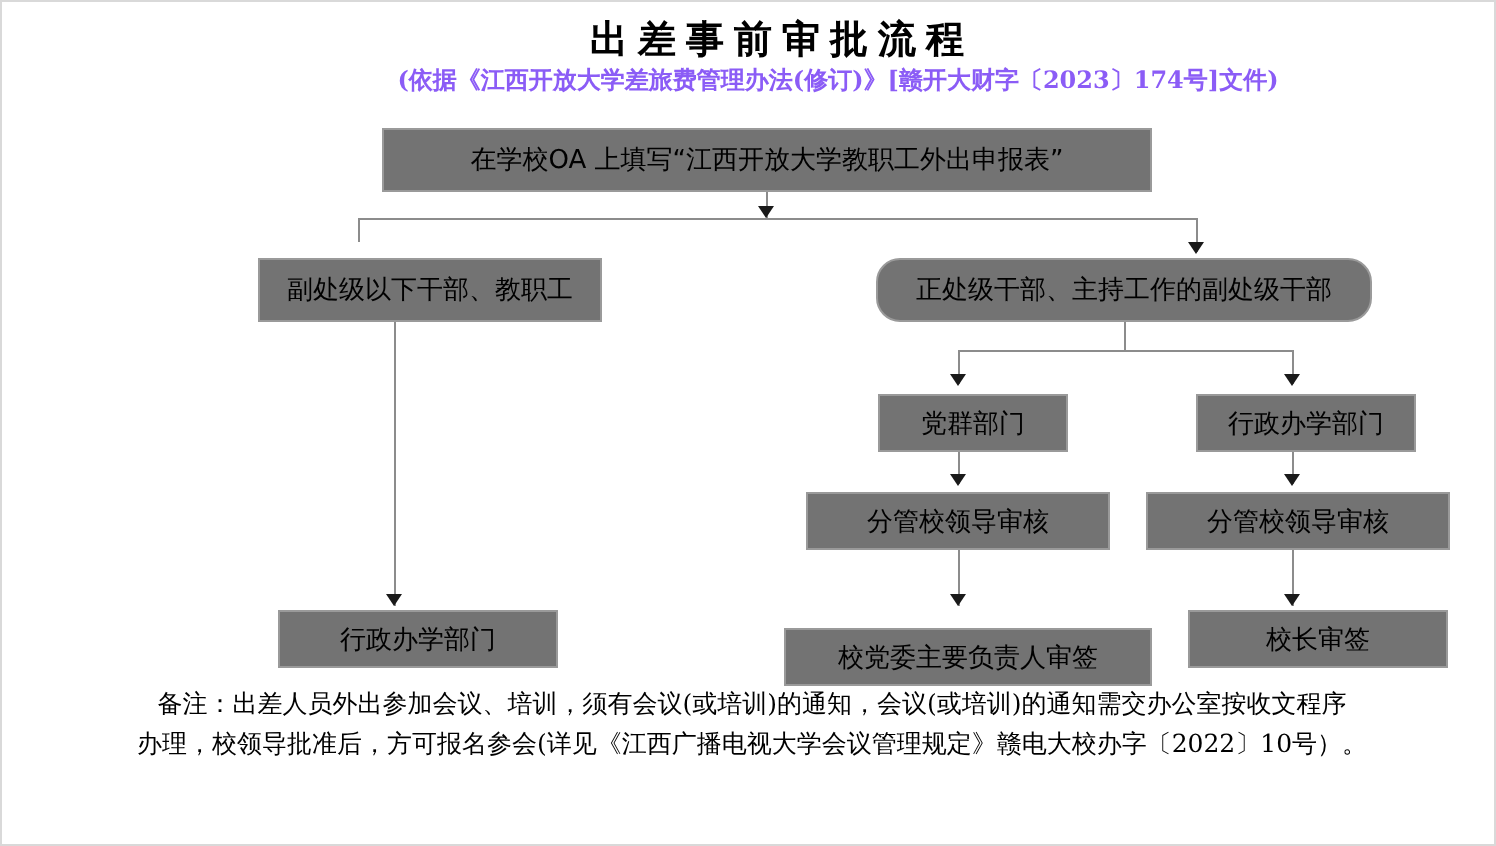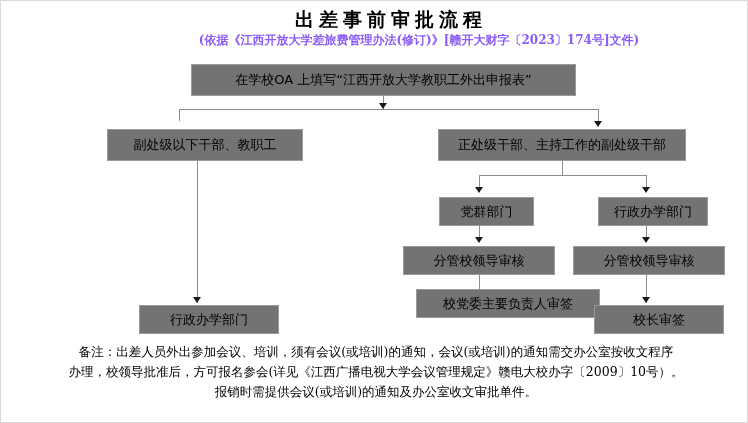--- a/index.html
+++ b/index.html
@@ -120,25 +120,25 @@
 
   <div class="vline" style="left:178px; top:108px; height:12px;"></div>
 
   <div class="vline" style="left:597px; top:108px; height:17px;"></div>
   <div class="arrow" style="left:593px; top:120px;"></div>
 
   <div class="node" style="left:190px; top:63px; width:385px; height:32px;">
     <span>在学校OA 上填写“江西开放大学教职工外出申报表”</span>
   </div>
 
-  <div class="node" style="left:106px; top:128px; width:196px; height:32px;">
+  <div class="node" style="left:128px; top:128px; width:172px; height:32px;">
     <span>副处级以下干部、教职工</span>
   </div>
 
-  <div class="node" style="left:437px; top:128px; width:248px; height:32px;">
+  <div class="node" style="left:437px; top:128px; width:248px; height:32px;border-radius:12px;">
     <span>正处级干部、主持工作的副处级干部</span>
   </div>
 
   <div class="vline" style="left:196px; top:160px; height:142px;"></div>
   <div class="arrow" style="left:192px; top:296px;"></div>
 
   <div class="vline" style="left:561px; top:160px; height:14px;"></div>
   <div class="hline" style="left:478px; top:174px; width:167px;"></div>
   <div class="vline" style="left:478px; top:174px; height:17px;"></div>
   <div class="arrow" style="left:474px; top:186px;"></div>
@@ -168,27 +168,26 @@
 
   <div class="vline" style="left:478px; top:274px; height:28px;"></div>
   <div class="arrow" style="left:474px; top:296px;"></div>
   <div class="vline" style="left:645px; top:274px; height:28px;"></div>
   <div class="arrow" style="left:641px; top:296px;"></div>
 
   <div class="node" style="left:138px; top:304px; width:140px; height:29px;">
     <span>行政办学部门</span>
   </div>
 
-  <div class="node" style="left:391px; top:288px; width:184px; height:29px;margin-left:24px;">
+  <div class="node" style="left:391px; top:313px; width:184px; height:29px;">
     <span>校党委主要负责人审签</span>
   </div>
 
   <div class="node" style="left:593px; top:304px; width:130px; height:29px;">
     <span>校长审签</span>
   </div>
 
   <div class="footnote">
     <span class="fline">备注：出差人员外出参加会议、培训，须有会议(或培训)的通知，会议(或培训)的通知需交办公室按收文程序</span>
-    <span class="fline">办理，校领导批准后，方可报名参会(详见《江西广播电视大学会议管理规定》赣电大校办字〔2009〕10号）。</span>
-    <span class="fline">报销时需提供会议(或培训)的通知及办公室收文审批单件。</span>
+    <span class="fline">办理，校领导批准后，方可报名参会(详见《江西广播电视大学会议管理规定》赣电大校办字〔2022〕10号）。</span>
   </div>
 
 </div>
 
 </body></html>

